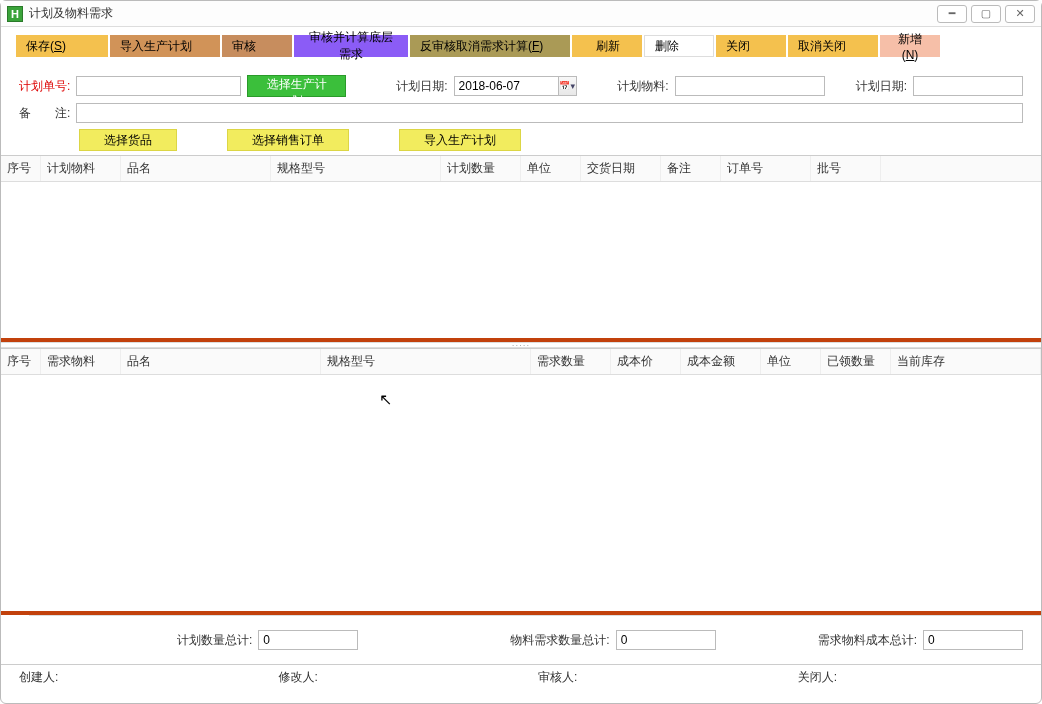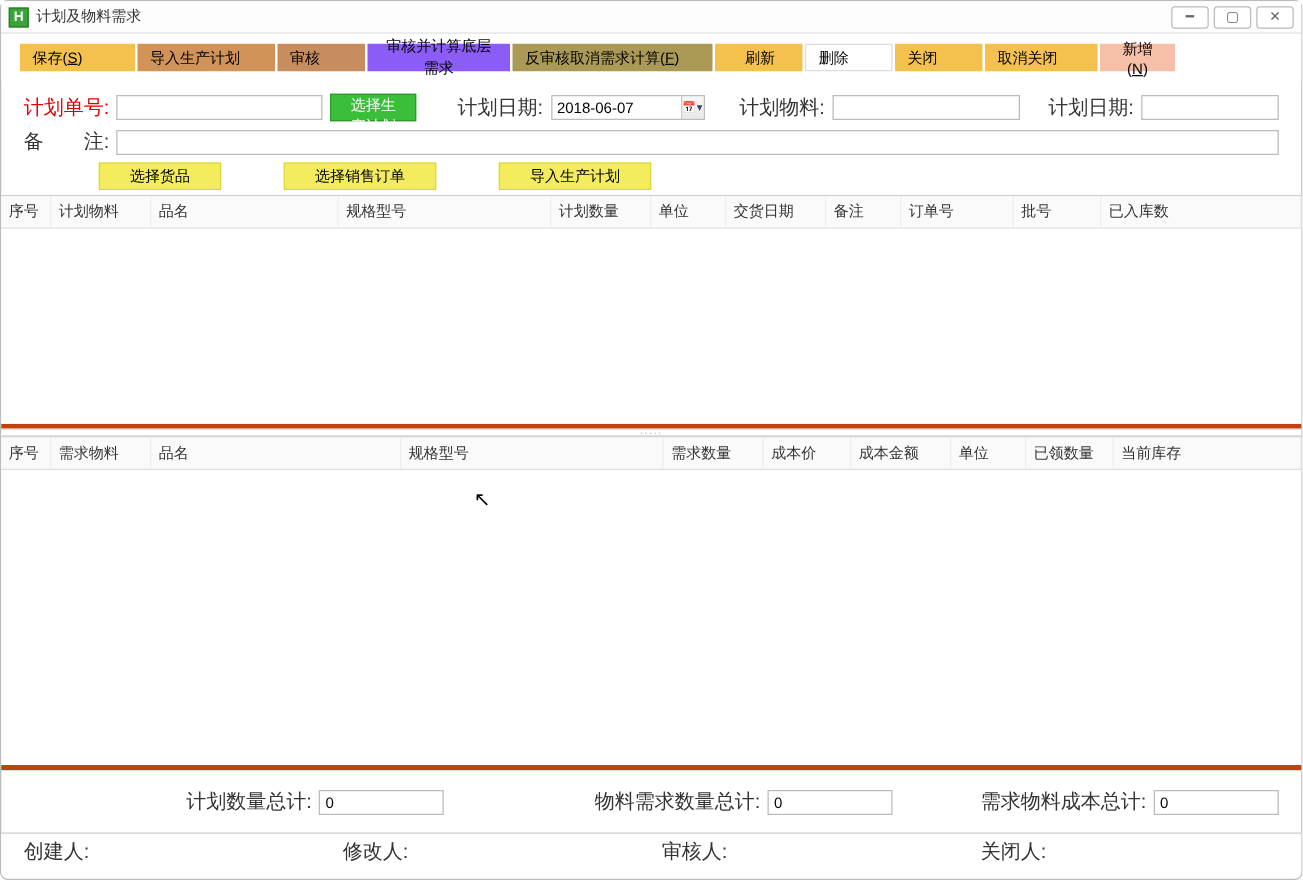--- a/index.html
+++ b/index.html
@@ -87,21 +87,21 @@
 .b-new { background: #f6bfa8; width: 60px; }
 .form-area {
   padding: 10px 18px 4px 18px;
 }
 .form-row {
   display: flex;
   align-items: center;
   margin-bottom: 6px;
   gap: 6px;
 }
-.lbl { color: #333; font-size: 16px; white-space: nowrap; }
+.lbl { color: #333; font-size: 12px; white-space: nowrap; }
 .lbl-red { color: #d00; }
 .field {
   height: 20px;
   border: 1px solid #bbb;
   background: #fff;
   padding: 0 4px;
   font-size: 12px;
 }
 .w170 { width: 170px; }
 .w105 { width: 105px; }
@@ -179,20 +179,21 @@
   font-size: 8px;
   letter-spacing: 1px;
   cursor: row-resize;
 }
 .totals {
   display: flex;
   align-items: center;
   padding: 14px 18px;
   gap: 6px;
   border-top: 1px solid #ddd;
+  margin-left: 28px;
 }
 .totals .lbl { margin-left: auto; }
 .totals .first { margin-left: 130px; }
 .tot-field {
   width: 100px;
   height: 20px;
   border: 1px solid #bbb;
   padding: 0 4px;
   font-size: 12px;
 }
@@ -282,21 +283,20 @@
       <div class="gh" style="width:40px">序号</div>
       <div class="gh" style="width:80px">计划物料</div>
       <div class="gh" style="width:150px">品名</div>
       <div class="gh" style="width:170px">规格型号</div>
       <div class="gh" style="width:80px">计划数量</div>
       <div class="gh" style="width:60px">单位</div>
       <div class="gh" style="width:80px">交货日期</div>
       <div class="gh" style="width:60px">备注</div>
       <div class="gh" style="width:90px">订单号</div>
       <div class="gh" style="width:70px">批号</div>
-      <div class="gh" style="flex:1">已入库数</div>
     </div>
     <div class="grid-body grid1-body"></div>
   </div>
 
   <div class="splitter">·····</div>
 
   <div class="grid">
     <div class="grid-head">
       <div class="gh" style="width:40px">序号</div>
       <div class="gh" style="width:80px">需求物料</div>

